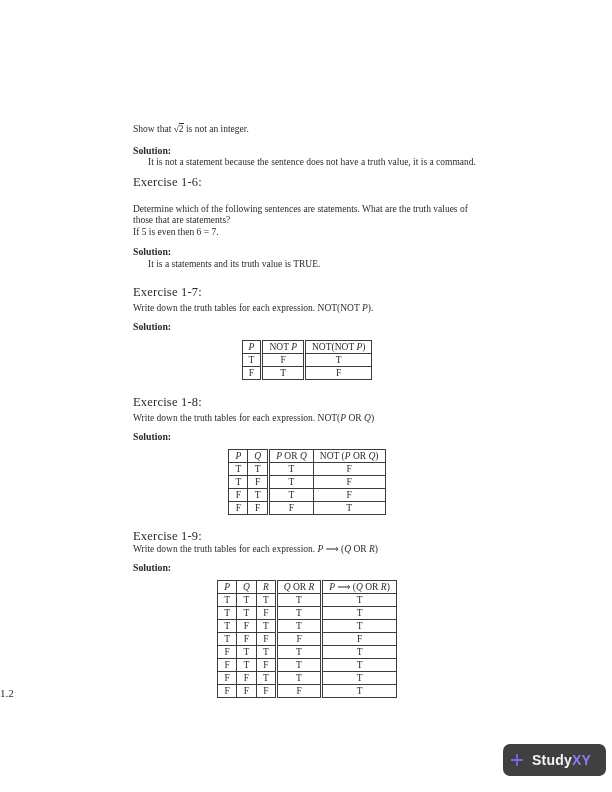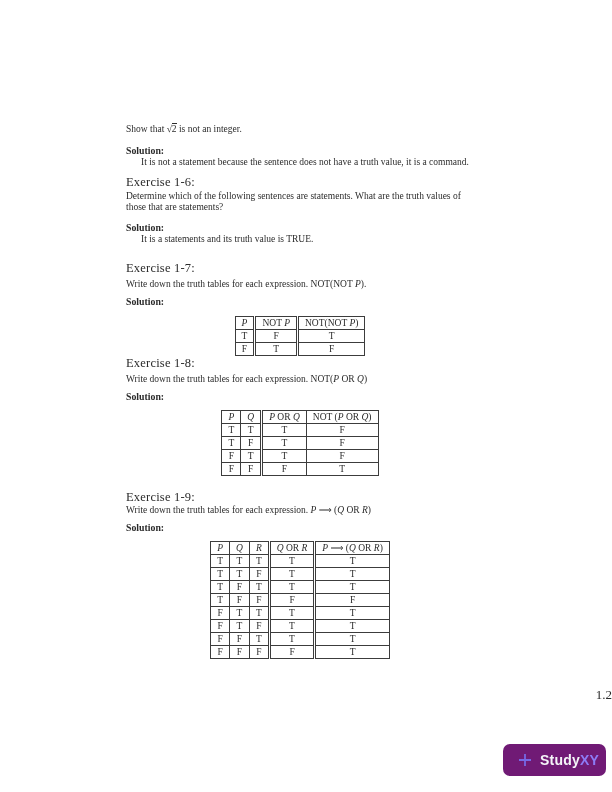--- a/index.html
+++ b/index.html
@@ -7,21 +7,21 @@
   body {
     width: 612px; height: 792px;
     background: #ffffff;
     position: relative;
     overflow: hidden;
     font-family: "Liberation Serif", "DejaVu Serif", serif;
     color: #2b2b2b;
   }
   .content {
     position: absolute;
-    left: 126px; top: 124px;
+    left: 133px; top: 124px;
     width: 348px;
   }
   p { margin: 0; font-size: 9.5px; line-height: 11.5px; }
   .sol-head {
     font-weight: bold;
     font-size: 9.8px;
     margin-top: 9px;
     margin-bottom: 1px;
   }
   .mt6 { margin-top: 6px; }
@@ -30,24 +30,24 @@
   h2 {
     font-size: 12.5px;
     line-height: 15px;
     font-weight: normal;
     margin: 0;
     letter-spacing: 0.2px;
   }
   .h-mt6  { margin-top: 6px; }
   .h-mt9  { margin-top: 15px; }
   .h-mt14 { margin-top: 14px; }
-  .h-mt15 { }
+  .h-mt15 { margin-top: 15px; }
   .prompt { margin-top: 3px; }
   .prompt-mt2 { margin-top: 0; }
-  .body-para { margin-top: 1px; }
+  .body-para { margin-top: 14px; }
   i { font-style: italic; }
   .arr { font-family: "DejaVu Sans", sans-serif; font-size: 9px; }
   .sqrt-sym { display: inline-block; }
   .rad { border-top: 1px solid #2b2b2b; padding-top: 0px; }
 
   .table-wrap { text-align: center; }
   .tw1 { margin-top: 7px; }
   .tw2 { margin-top: 6px; }
   table.truth {
     display: inline-table;
@@ -62,33 +62,33 @@
     line-height: 12px;
     text-align: center;
     font-weight: normal;
     white-space: nowrap;
   }
   .truth .dl { border-left: 3px double #3c3c3c; }
 
   .page-number {
     position: absolute;
     top: 687px; left: 0; right: 0;
-    text-align: right;
-    font-size: 13px;
+    text-align: left;
+    font-size: 11px;
   }
 
   .brand-badge {
     position: absolute;
     top: 744px; right: 6px;
     width: 103px; height: 32px;
-    background: #701a75;
+    background: #404040;
     border-radius: 7px;
     display: flex;
     align-items: center;
-    padding-left: 14px;
+    padding-left: 6px;
     gap: 7px;
   }
   .brand-text {
     font-family: "Liberation Sans", sans-serif;
     font-weight: bold;
     font-size: 14px;
     letter-spacing: 0.2px;
   }
   .brand-primary { color: #f4f4f8; }
   .brand-accent { color: #8d7bf5; }
@@ -98,20 +98,21 @@
 
 <div class="page">
   <div class="content">
 
     <p><span>Show that </span><span class="sqrt-sym"><span>√</span><span class="rad">2</span></span><span> is not an integer.</span></p>
     <p class="sol-head">Solution:</p>
     <p class="indent">It is not a statement because the sentence does not have a truth value, it is a command.</p>
 
     <h2 class="h-mt6">Exercise 1-6:</h2>
     <p class="body-para">Determine which of the following sentences are statements. What are the truth values of those that are statements?</p>
+    <p>If 5 is even then 6 = 7.</p>
     <p class="sol-head mt8">Solution:</p>
     <p class="indent">It is a statements and its truth value is TRUE.</p>
 
     <h2 class="h-mt9">Exercise 1-7:</h2>
     <p class="prompt">Write down the truth tables for each expression. NOT(NOT <i>P</i>).</p>
     <p class="sol-head mt6">Solution:</p>
     <div class="table-wrap tw1">
       <table class="truth"><thead>
             <tr>
               <th><i>P</i></th>

